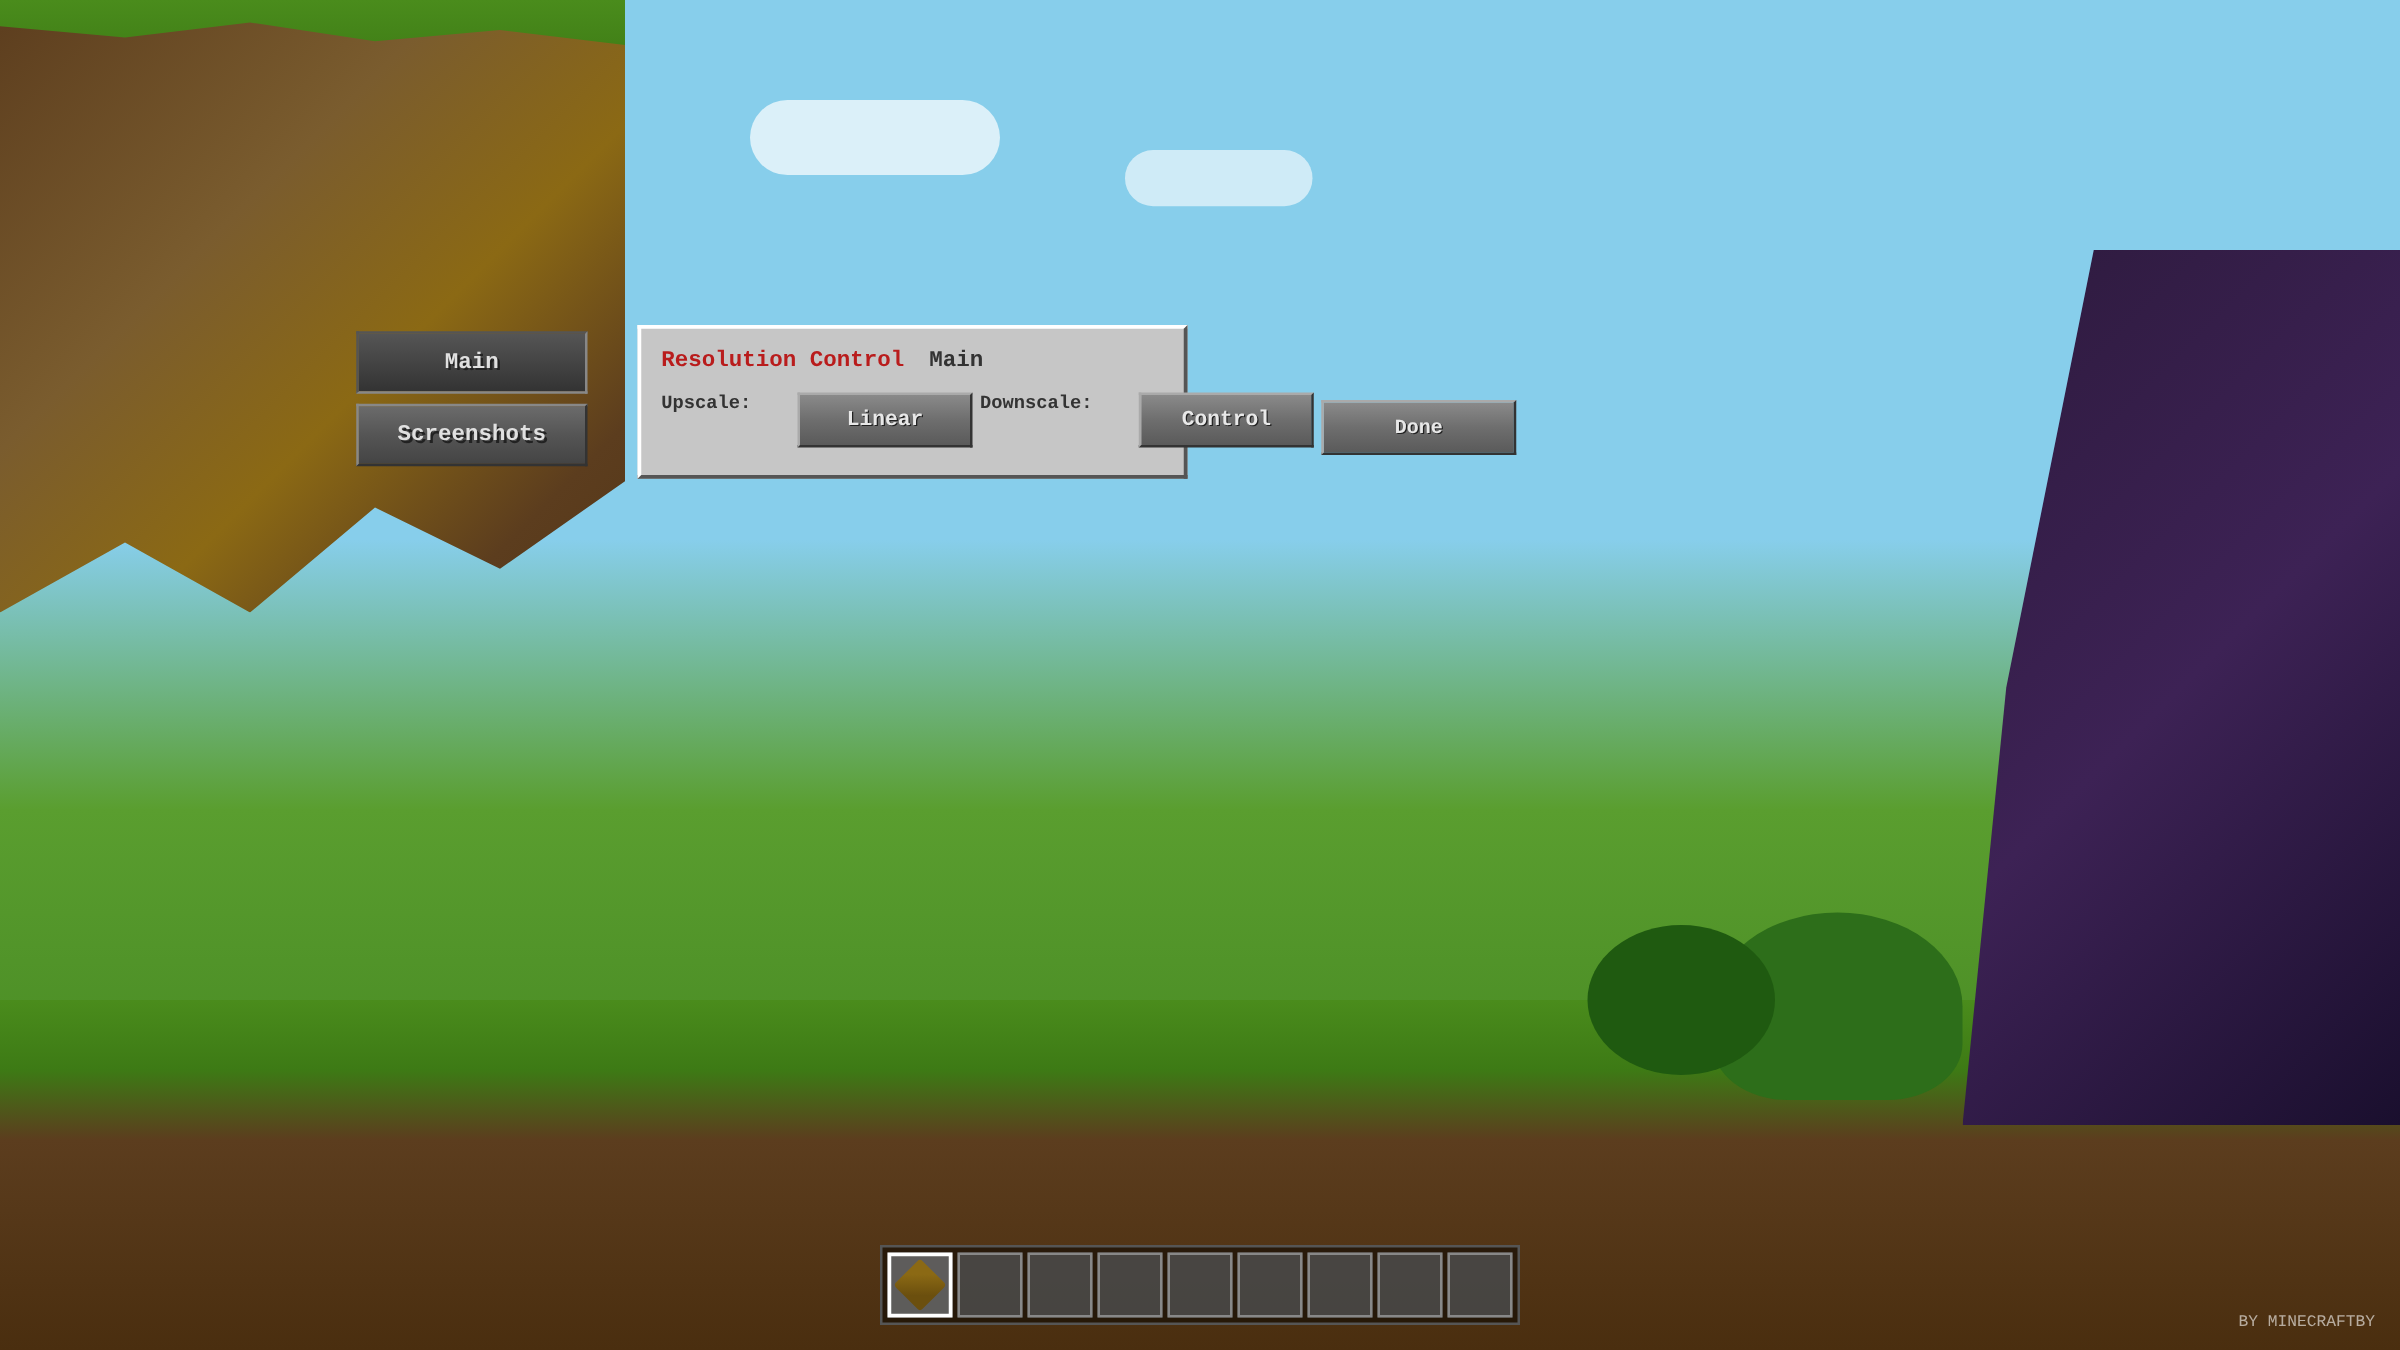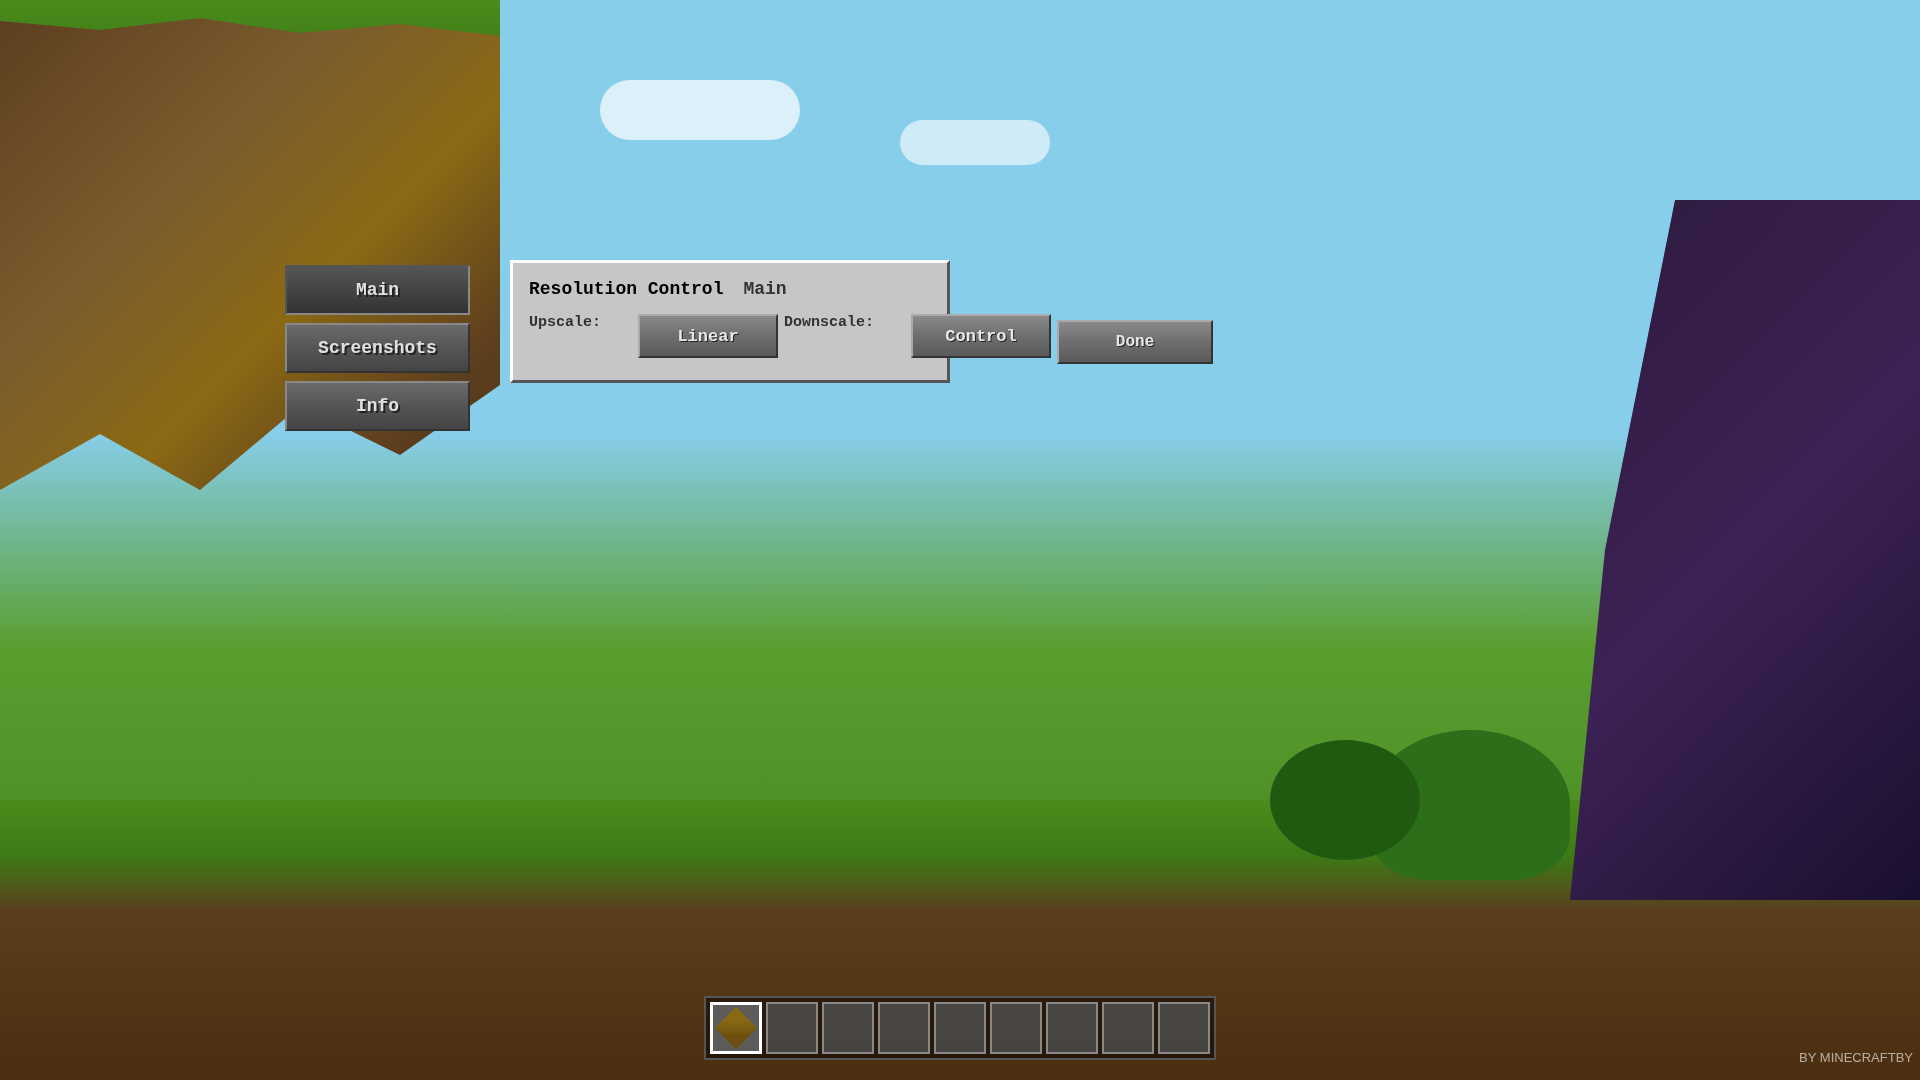--- a/index.html
+++ b/index.html
@@ -158,21 +158,21 @@
     .dialog-header {
       display: flex;
       gap: 20px;
       align-items: center;
       margin-bottom: 5px;
     }
 
     .dialog-title {
       font-size: 18px;
       font-weight: bold;
-      color: #000000;
+      color: #b91c1c;
       font-family: 'Courier New', monospace;
     }
 
     .dialog-section-title {
       font-size: 18px;
       font-weight: bold;
       color: #333;
       font-family: 'Courier New', monospace;
     }
 
@@ -319,24 +319,24 @@
       height: 30px;
       background: linear-gradient(135deg, #8B6914 30%, #6B4F0E 70%);
       transform: rotate(45deg);
       border-radius: 3px;
     }
 
     
     .watermark {
       position: absolute;
       bottom: 15px;
-      right: 7px;
+      right: 20px;
       color: rgba(255,255,255,0.6);
       font-size: 13px;
-      font-family: Liberation Sans, sans-serif;
+      font-family: Liberation Mono, monospace;
     }
   </style>
 </head>
 <body>
 
 <div class="bg"></div>
 
 <div class="cloud1"></div>
 <div class="cloud2"></div>
 
@@ -346,21 +346,20 @@
 <div class="ground"></div>
 
 <div class="bush1"></div>
 <div class="bush2"></div>
 
 <div class="entity-right"></div>
 
 <div class="sidebar">
   <button class="sidebar-btn active">Main</button>
   <button class="sidebar-btn">Screenshots</button>
-  <button class="sidebar-btn">Info</button>
 </div>
 
 <div class="dialog">
   <div class="dialog-header">
     <span class="dialog-title">Resolution Control</span>
     <span class="dialog-section-title">Main</span>
   </div>
 
   <div class="dialog-body">
 

